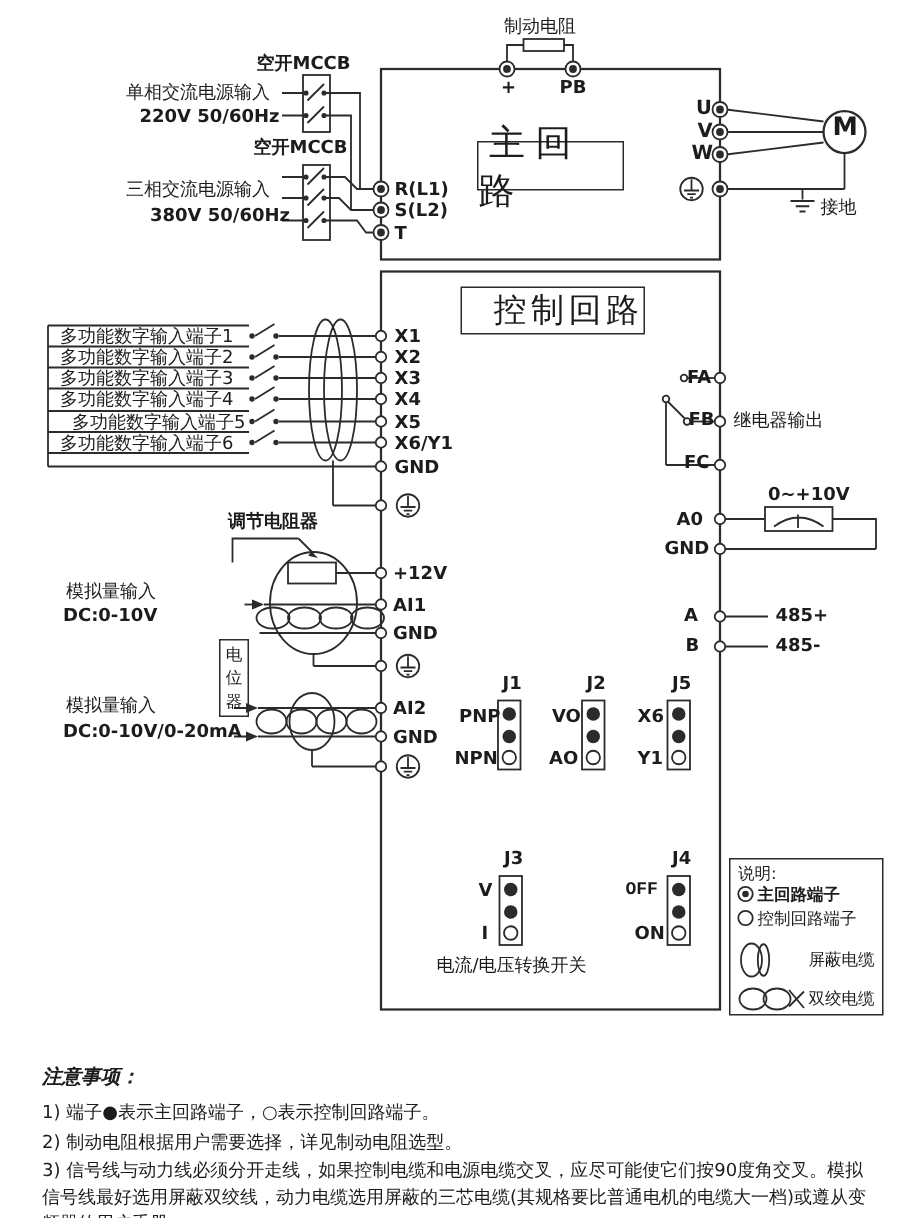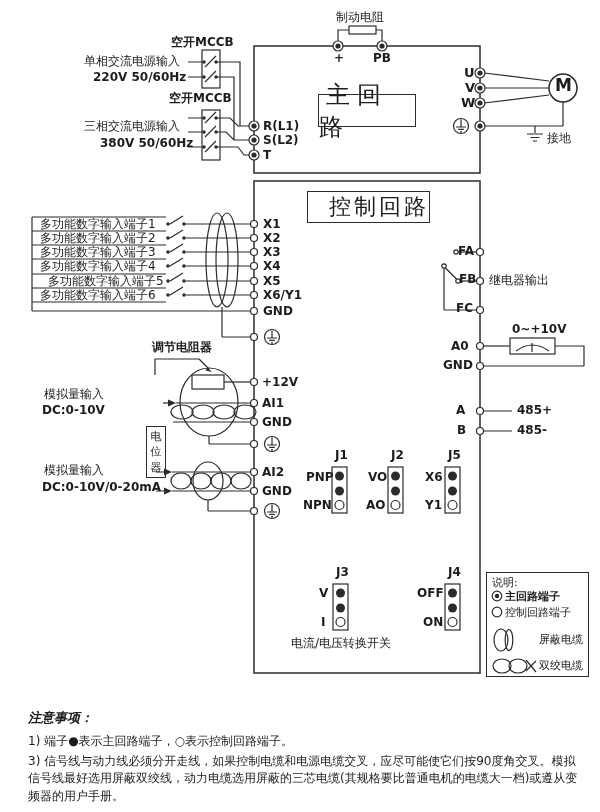--- a/index.html
+++ b/index.html
@@ -316,30 +316,31 @@
 <span class="lbl b" style="left:303px;top:498px;">NPN</span>
 <span class="lbl b" style="left:368px;top:470px;">VO</span>
 <span class="lbl b" style="left:366px;top:498px;">AO</span>
 <span class="lbl b" style="left:425px;top:470px;">X6</span>
 <span class="lbl b" style="left:425px;top:498px;">Y1</span>
 
 <span class="lbl b" style="left:336px;top:565px;">J3</span>
 <span class="lbl b" style="left:448px;top:565px;">J4</span>
 <span class="lbl b" style="left:319px;top:586px;">V</span>
 <span class="lbl b" style="left:321px;top:615px;">I</span>
-<span class="lbl b" style="left:417px;top:586px;">OFF</span>
+<span class="lbl b" style="left:417px;top:586px;font-family:Liberation Mono, monospace;">OFF</span>
 <span class="lbl b" style="left:423px;top:615px;">ON</span>
 <span class="lbl" style="left:291px;top:636px;">电流/电压转换开关</span>
 
 <div class="legendbox"></div>
 <span class="lbl s11" style="left:492px;top:576px;">说明:</span>
 <span class="lbl s11" style="left:505px;top:590px;font-weight:bold;">主回路端子</span>
 <span class="lbl s11" style="left:505px;top:606px;">控制回路端子</span>
 <span class="lbl s11" style="left:539px;top:633px;">屏蔽电缆</span>
 <span class="lbl s11" style="left:539px;top:659px;">双绞电缆</span>
 
 <div class="notes">
   <div class="nt">注意事项：</div>
   <div class="ni">1) 端子●表示主回路端子，○表示控制回路端子。</div>
+  <div class="ni">2) 制动电阻根据用户需要选择，详见制动电阻选型。</div>
   <div class="ni">3) 信号线与动力线必须分开走线，如果控制电缆和电源电缆交叉，应尽可能使它们按90度角交叉。模拟信号线最好选用屏蔽双绞线，动力电缆选用屏蔽的三芯电缆(其规格要比普通电机的电缆大一档)或遵从变频器的用户手册。</div>
 </div>
 
 </div>
 
 </body></html>

